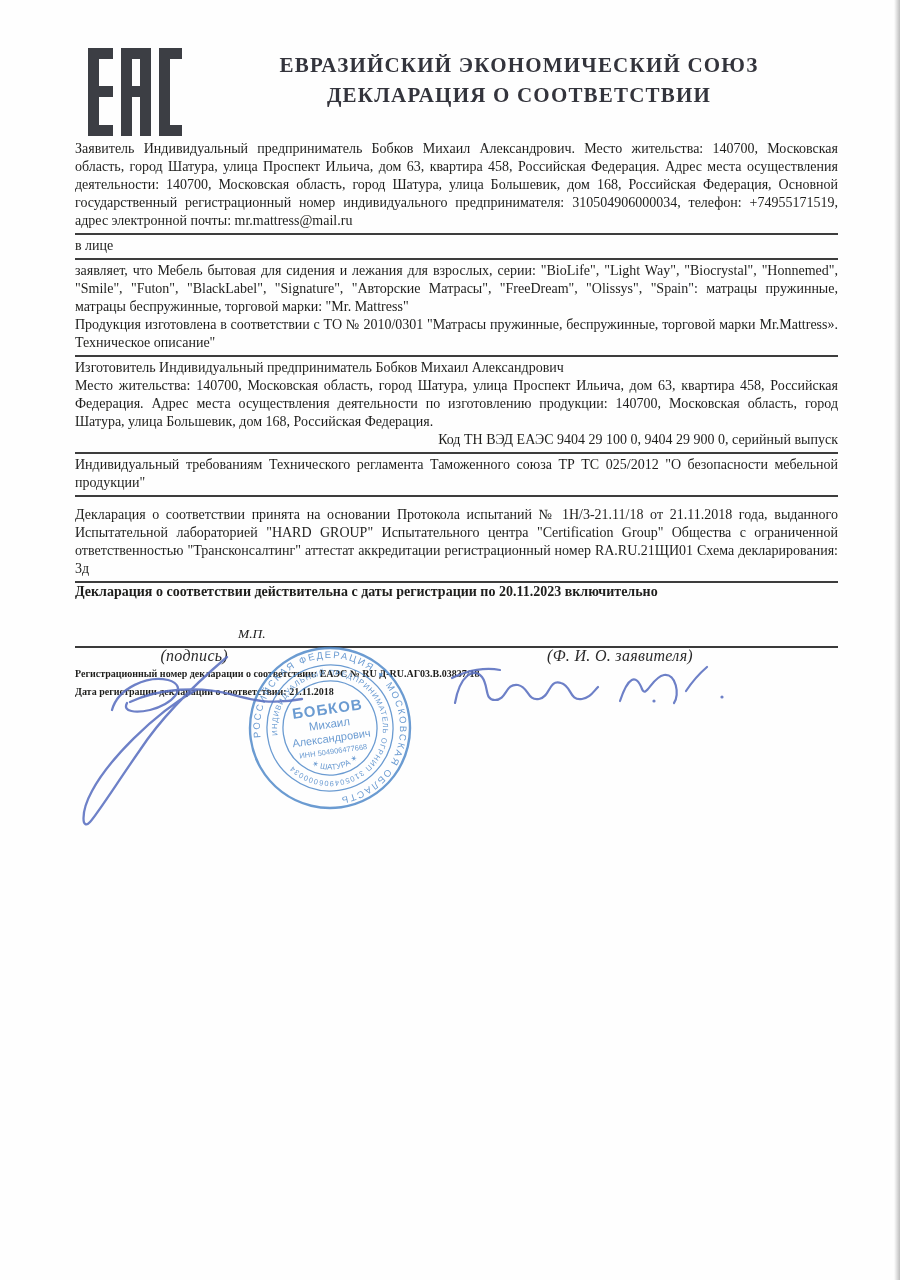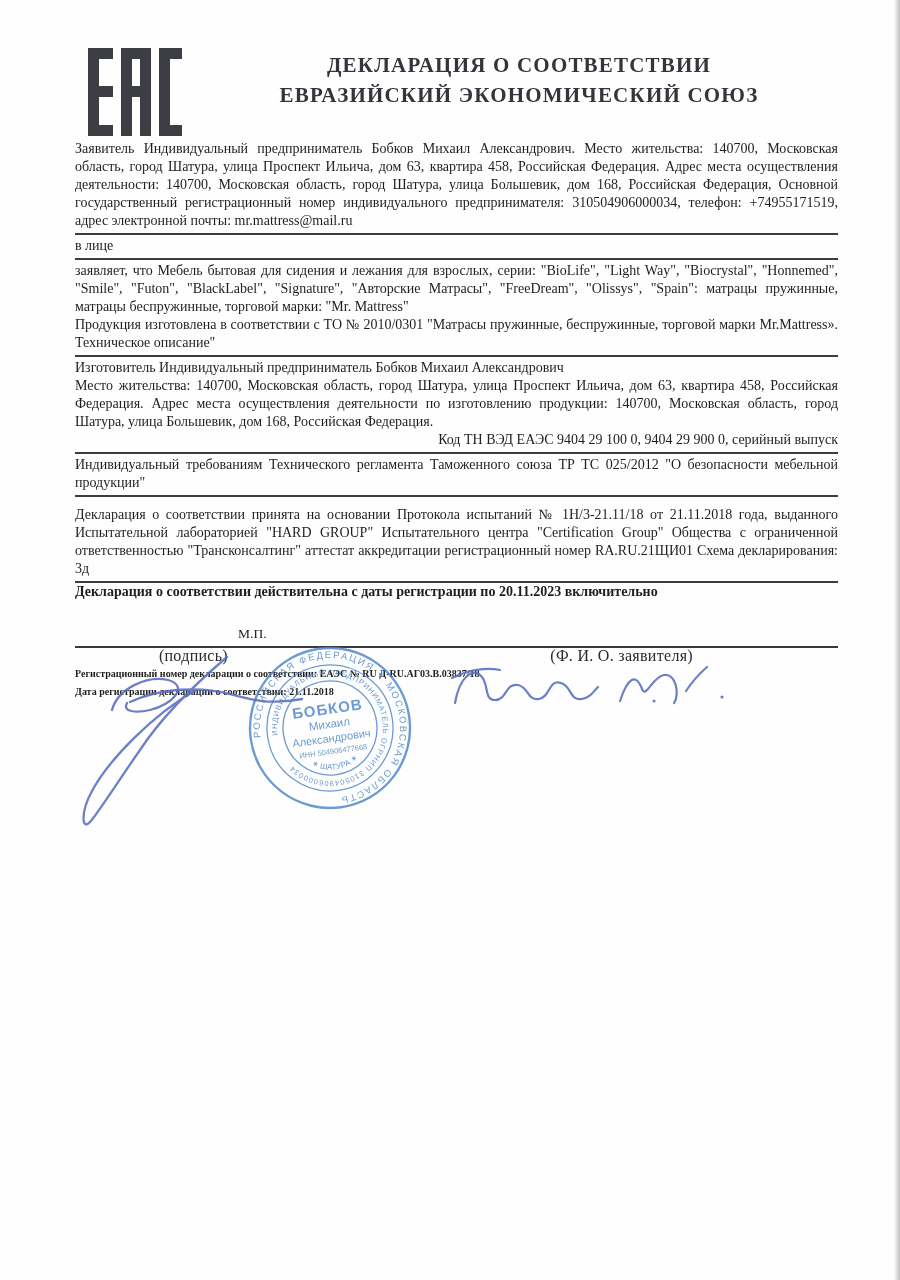--- a/index.html
+++ b/index.html
@@ -23,21 +23,21 @@
     font-size:14px;line-height:18px;text-align:justify;
   }
   .content p{margin:0;}
   b.lead{font-weight:normal;}
   .sec{border-bottom:2px solid #3d3d3d;padding:0 0 3px 0;}
   .sec.tight{padding-top:2px;}
   .sec.basis{margin-top:9px;}
   .sec.addl{margin-top:12px;}
   .validity{margin-top:4px;font-weight:bold;}
   .email-line{text-align:right;}
-  .sig-row{position:relative;height:64px;}
+  .sig-row{position:relative;height:64px;font-style:italic;}
   .sig-line{position:absolute;left:0;right:0;top:45px;border-top:2px solid #3a3a3a;}
   .cap{position:absolute;top:49px;font-size:16px;line-height:12px;color:#2a2a2a;text-align:right;letter-spacing:.3px;}
   .cap1{left:43px;width:110px;}
   .cap2{left:438px;width:180px;}
   .mp{position:absolute;left:163px;top:24px;font-size:13.5px;color:#222;}
   .footer-line{font-weight:bold;font-size:10px;line-height:18px;}
   .reg-number{margin-top:12px;}
   .reg-date{margin-top:19px;}
   .overlay{position:absolute;left:0;top:615px;pointer-events:none;}
   .stamp-txt{font-family:"Liberation Sans","DejaVu Sans",sans-serif;}
@@ -60,22 +60,22 @@
         <rect x="52" y="0" width="11" height="88"></rect>
         <rect x="33" y="0" width="30" height="11"></rect>
         <rect x="33" y="38" width="30" height="11"></rect>
 
         <rect x="71" y="0" width="11" height="88"></rect>
         <rect x="71" y="0" width="23" height="11"></rect>
         <rect x="71" y="77" width="23" height="11"></rect>
       </g>
     </svg>
     <div class="titles">
+      <div>ЕВРАЗИЙСКИЙ ЭКОНОМИЧЕСКИЙ СОЮЗ</div>
       <div>ДЕКЛАРАЦИЯ О СООТВЕТСТВИИ</div>
-      <div>ЕВРАЗИЙСКИЙ ЭКОНОМИЧЕСКИЙ СОЮЗ</div>
     </div>
   </div>
 
   <div class="content">
 
     <div class="sec">
       <p><b class="lead">Заявитель</b> <span>Индивидуальный предприниматель Бобков Михаил Александрович. Место жительства: 140700, Московская область, город Шатура, улица Проспект Ильича, дом 63, квартира 458, Российская Федерация. Адрес места осуществления деятельности: 140700, Московская область, город Шатура, улица Большевик, дом 168, Российская Федерация, Основной государственный регистрационный номер индивидуального предпринимателя: 310504906000034, телефон: +74955171519, адрес электронной почты: mr.mattress@mail.ru</span></p>
     </div>
 
     <div class="sec tight">

